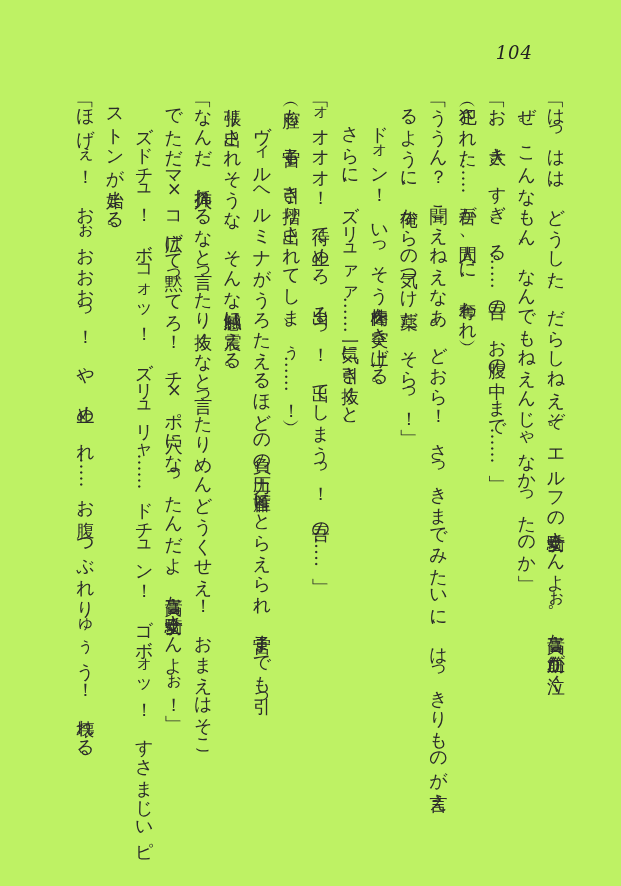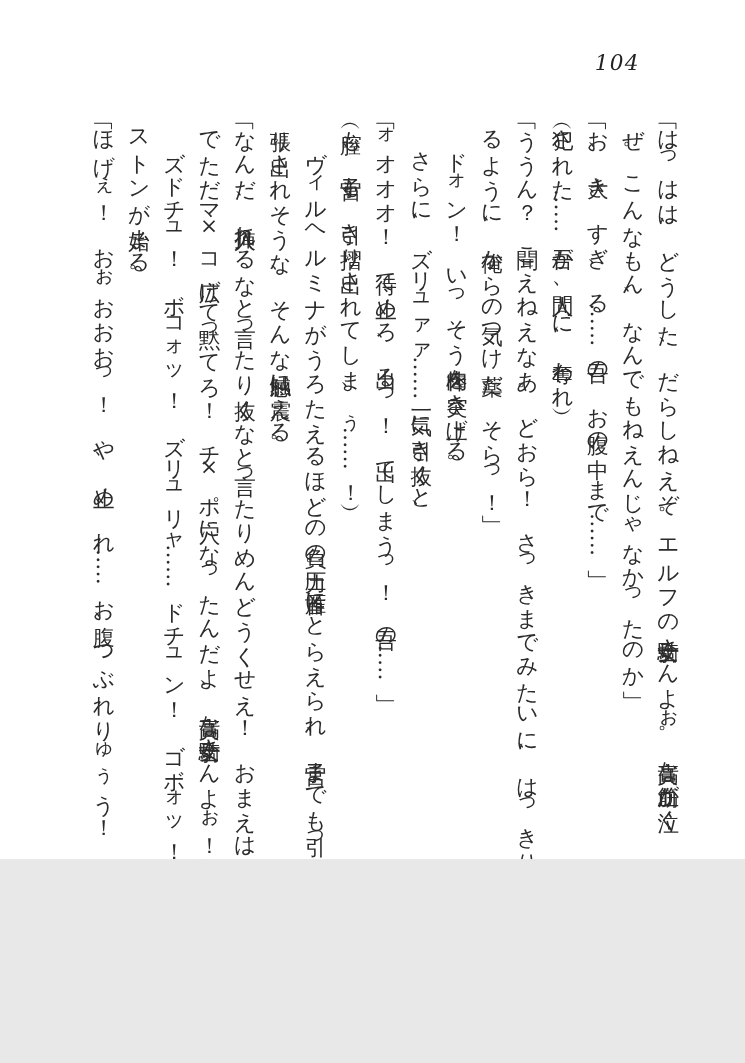--- a/index.html
+++ b/index.html
@@ -3,23 +3,23 @@
 <meta charset="utf-8">
 <style>
   html, body {
     margin: 0;
     padding: 0;
     background: #e8e8e8;
   }
   .page {
     position: relative;
     width: 621px;
-    height: 716px;
+    height: 886px;
     margin: 0 auto;
-    background: #ffffff;
+    background: #bef264;
     overflow: hidden;
     font-family: "DejaVu Serif", "Liberation Serif", serif;
     color: #2b2b2b;
   }
   .page-number {
     position: absolute;
     top: 42px;
     right: 88px;
     font-size: 18px;
     font-style: italic;

